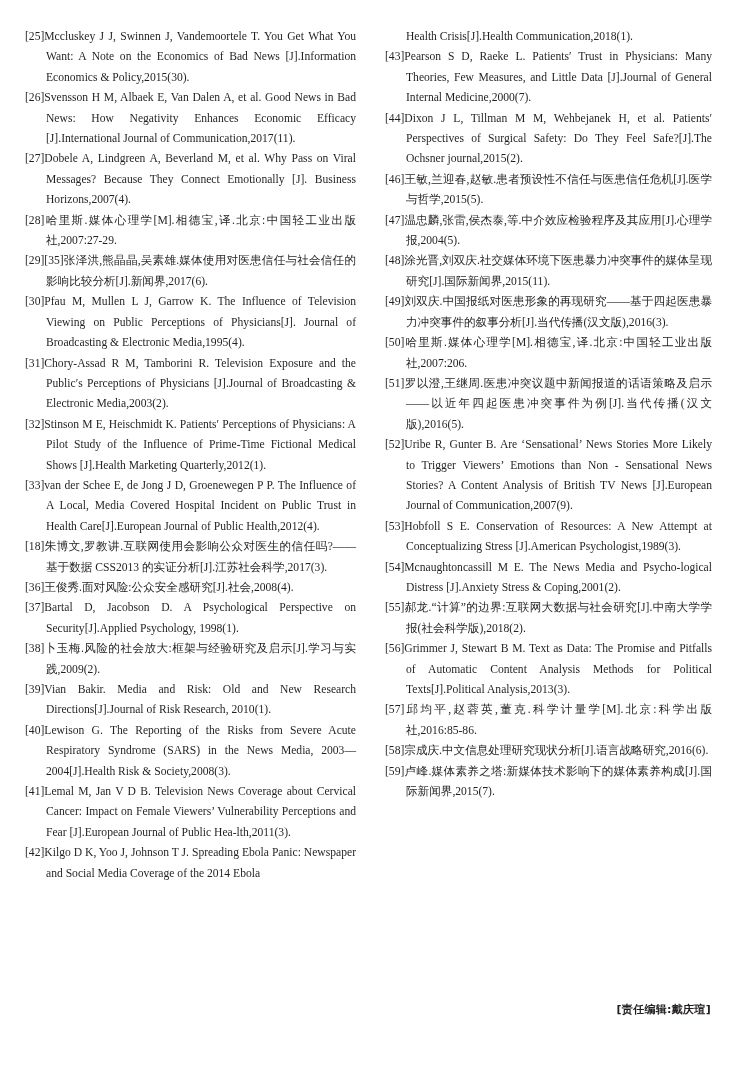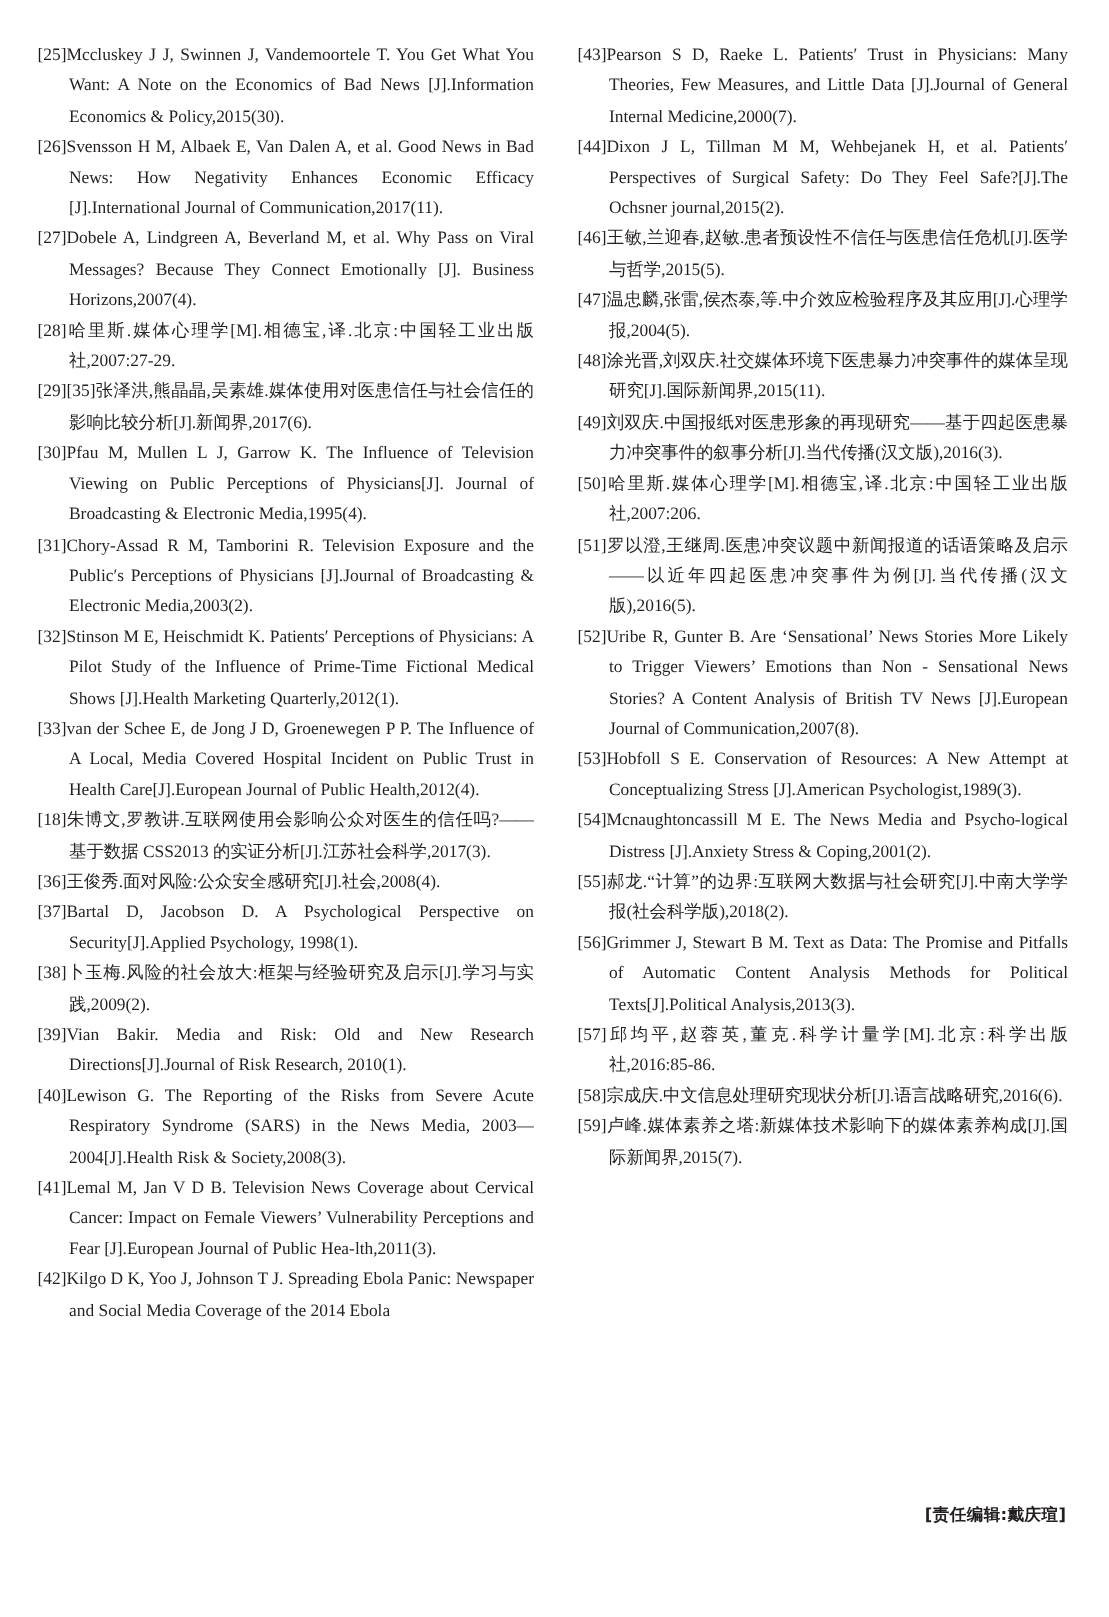--- a/index.html
+++ b/index.html
@@ -31,29 +31,30 @@
   <p class="ref">[36]王俊秀.面对风险:公众安全感研究[J].社会,2008(4).</p>
   <p class="ref">[37]Bartal D, Jacobson D. A Psychological Perspective on Security[J].Applied Psychology, 1998(1).</p>
   <p class="ref">[38]卜玉梅.风险的社会放大:框架与经验研究及启示[J].学习与实践,2009(2).</p>
   <p class="ref">[39]Vian Bakir. Media and Risk: Old and New Research Directions[J].Journal of Risk Research, 2010(1).</p>
   <p class="ref">[40]Lewison G. The Reporting of the Risks from Severe Acute Respiratory Syndrome  (SARS) in the News Media, 2003—2004[J].Health Risk &amp; Society,2008(3).</p>
   <p class="ref">[41]Lemal M, Jan V D B. Television News Coverage about Cervical Cancer: Impact on Female Viewers’ Vulnerability Perceptions and Fear [J].European Journal of Public Hea-lth,2011(3).</p>
   <p class="ref">[42]Kilgo D K, Yoo J, Johnson T J. Spreading Ebola Panic: Newspaper and Social Media Coverage of the 2014 Ebola</p>
 </div>
 
 <div class="col right">
+  <p class="ref cont" style="text-indent:0;">Health Crisis[J].Health Communication,2018(1).</p>
   <p class="ref">[43]Pearson S D, Raeke L. Patients′ Trust in Physicians: Many Theories, Few Measures, and Little Data [J].Journal of General Internal Medicine,2000(7).</p>
   <p class="ref">[44]Dixon J L, Tillman M M, Wehbejanek H, et al. Patients′ Perspectives of Surgical Safety: Do They Feel Safe?[J].The Ochsner journal,2015(2).</p>
   <p class="ref">[46]王敏,兰迎春,赵敏.患者预设性不信任与医患信任危机[J].医学与哲学,2015(5).</p>
   <p class="ref">[47]温忠麟,张雷,侯杰泰,等.中介效应检验程序及其应用[J].心理学报,2004(5).</p>
   <p class="ref">[48]涂光晋,刘双庆.社交媒体环境下医患暴力冲突事件的媒体呈现研究[J].国际新闻界,2015(11).</p>
   <p class="ref">[49]刘双庆.中国报纸对医患形象的再现研究——基于四起医患暴力冲突事件的叙事分析[J].当代传播(汉文版),2016(3).</p>
   <p class="ref">[50]哈里斯.媒体心理学[M].相德宝,译.北京:中国轻工业出版社,2007:206.</p>
   <p class="ref">[51]罗以澄,王继周.医患冲突议题中新闻报道的话语策略及启示——以近年四起医患冲突事件为例[J].当代传播(汉文版),2016(5).</p>
-  <p class="ref">[52]Uribe R, Gunter B. Are ‘Sensational’ News Stories More Likely to Trigger Viewers’ Emotions than Non - Sensational News Stories? A Content Analysis of British TV News [J].European Journal of Communication,2007(8).</p>
+  <p class="ref">[52]Uribe R, Gunter B. Are ‘Sensational’ News Stories More Likely to Trigger Viewers’ Emotions than Non - Sensational News Stories? A Content Analysis of British TV News [J].European Journal of Communication,2007(9).</p>
   <p class="ref">[53]Hobfoll S E. Conservation of Resources: A New Attempt at Conceptualizing Stress [J].American Psychologist,1989(3).</p>
   <p class="ref">[54]Mcnaughtoncassill M E. The News Media and Psycho-logical Distress [J].Anxiety Stress &amp; Coping,2001(2).</p>
   <p class="ref">[55]郝龙.“计算”的边界:互联网大数据与社会研究[J].中南大学学报(社会科学版),2018(2).</p>
   <p class="ref">[56]Grimmer J, Stewart B M. Text as Data: The Promise and Pitfalls of Automatic Content Analysis Methods for Political Texts[J].Political Analysis,2013(3).</p>
   <p class="ref">[57]邱均平,赵蓉英,董克.科学计量学[M].北京:科学出版社,2016:85-86.</p>
   <p class="ref">[58]宗成庆.中文信息处理研究现状分析[J].语言战略研究,2016(6).</p>
   <p class="ref">[59]卢峰.媒体素养之塔:新媒体技术影响下的媒体素养构成[J].国际新闻界,2015(7).</p>
 </div>
 
 <div class="editor">[责任编辑:戴庆瑄]</div>

